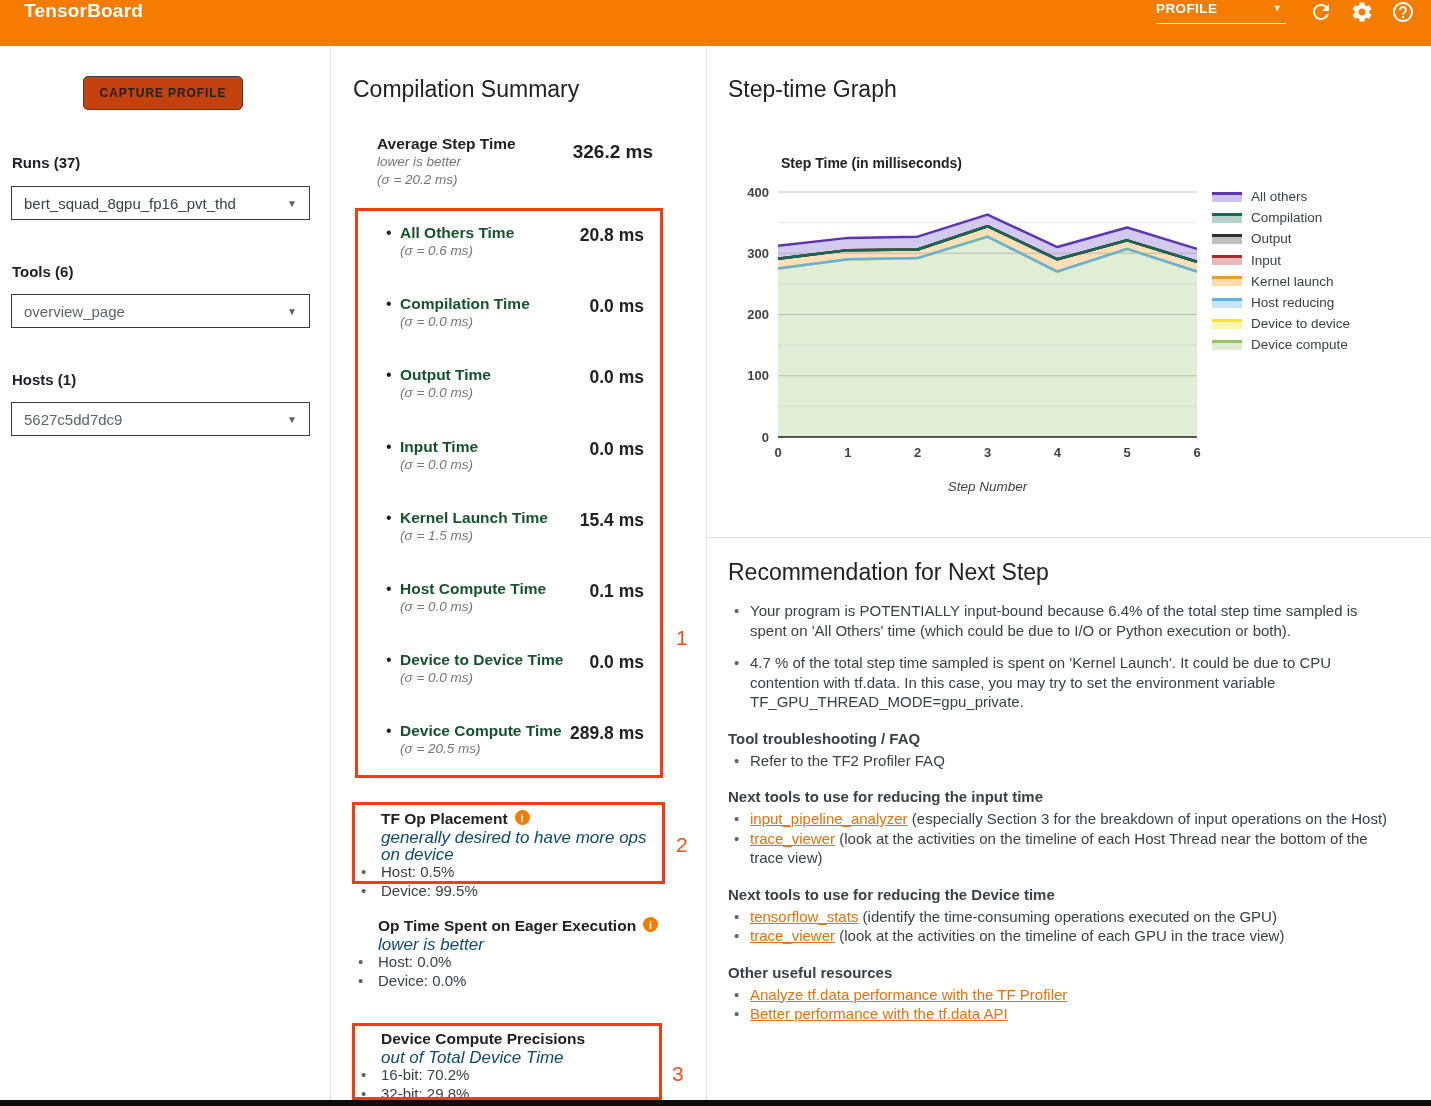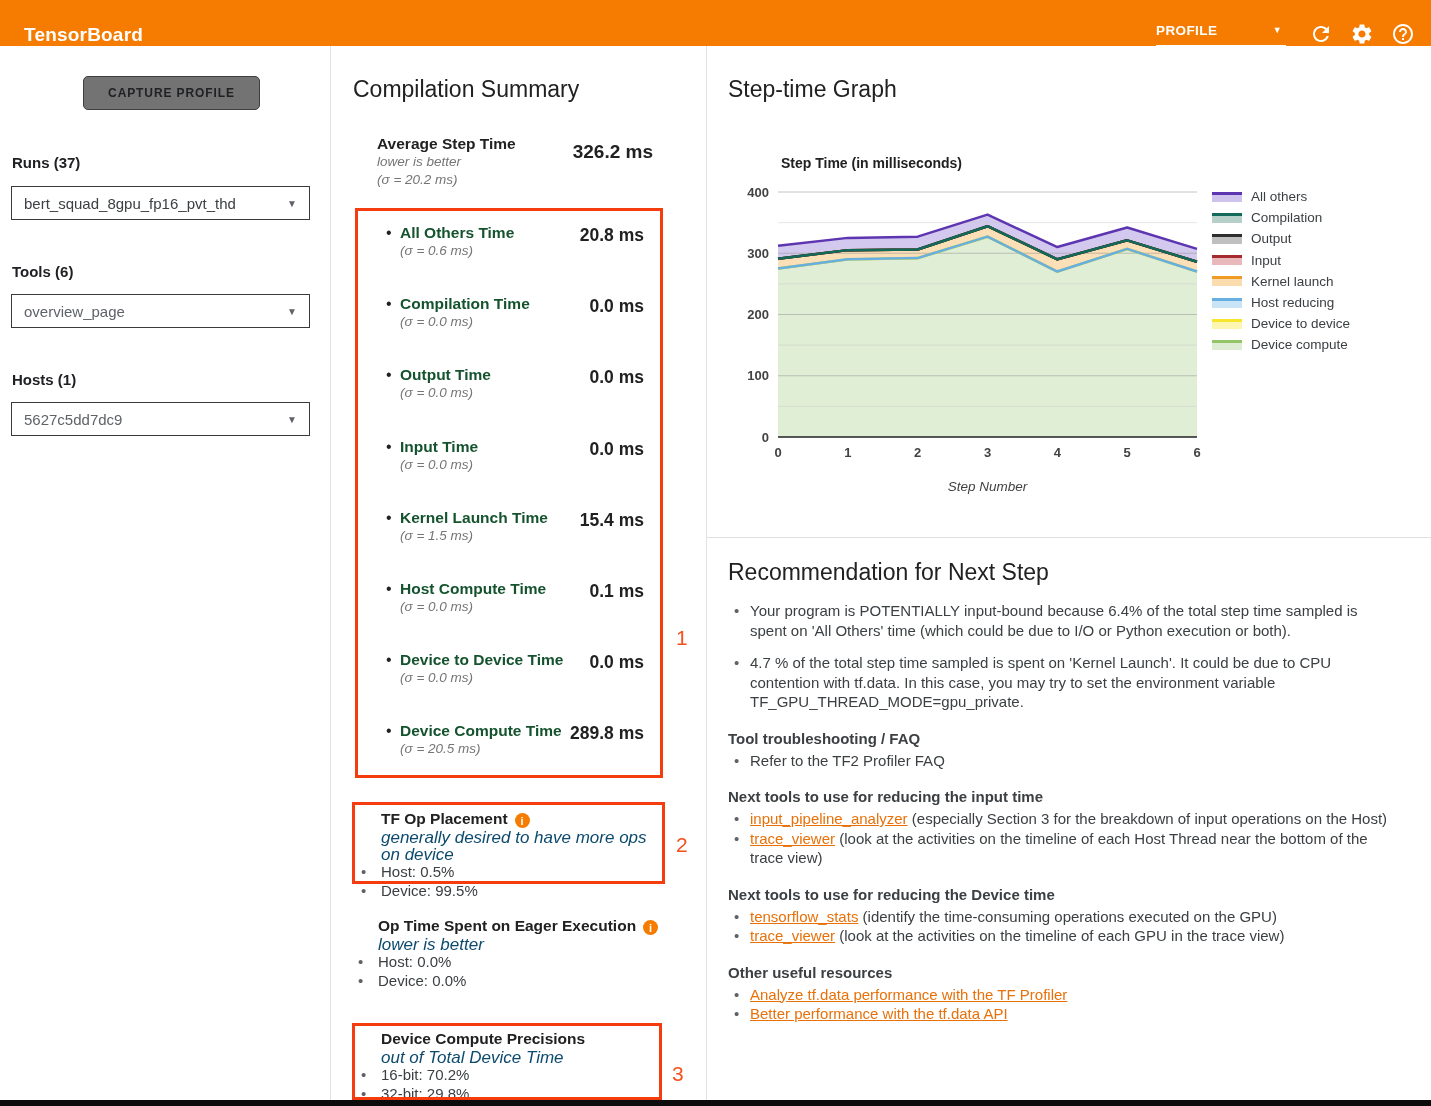--- a/index.html
+++ b/index.html
@@ -2,37 +2,37 @@
 <html><head>
 <meta charset="utf-8">
 <style>
   * { box-sizing: border-box; }
   html,body { margin:0; padding:0; }
   body {
     width:1431px; height:1106px; overflow:hidden; position:relative;
     background:#ffffff; font-family:"Liberation Sans", sans-serif; color:#212121;
   }
   
-  .app-header { height:46px; background:#f57c00; display:flex; align-items:flex-end; color:#fff; }
+  .app-header { height:46px; background:#f57c00; display:flex; align-items:flex-start; color:#fff; }
   .app-title { font-size:19px; font-weight:bold; margin-left:24px; letter-spacing:.2px; }
   .header-right { margin-left:auto; display:flex; align-items:center; padding-right:16px; }
   .profile-select { width:130px; border-bottom:1px solid #fff; display:flex; align-items:center;
     justify-content:space-between; font-size:13.5px; font-weight:bold; letter-spacing:.4px;
     padding-bottom:7px; margin-right:6px; cursor:pointer; }
   .profile-caret { font-size:9px; margin-right:4px; }
   .hicon { width:24px; height:24px; margin-left:17px; cursor:pointer; flex:none; }
   
   .main { display:flex; height:1054px; }
   .sidebar { width:331px; border-right:1px solid #e2e2e2; position:relative; }
   .summary-col { width:376px; border-right:1px solid #e2e2e2; position:relative; }
   .right-panel { flex:1; position:relative; }
   .bottom-strip { position:absolute; left:0; top:1100px; width:1431px; height:6px; background:#0c0c0c; }
   
-  .capture-btn { position:absolute; left:83px; top:30px; width:177px; height:34px;
-    background:#737373; border:1px solid #3c4043; border-radius:5px; font-family:inherit;
+  .capture-btn { position:absolute; left:83px; top:30px; width:160px; height:34px;
+    background:#c2410c; border:1px solid #3c4043; border-radius:5px; font-family:inherit;
     font-size:12px; font-weight:bold; letter-spacing:.9px; color:#202124; cursor:pointer; }
   .field-label { position:absolute; left:12px; font-size:15px; font-weight:bold; color:#202124; }
   .select-box { position:absolute; left:11px; width:299px; height:33px; border:1.5px solid #3a3a3a;
     display:flex; align-items:center; padding:16px 12px; font-size:15px; cursor:pointer; background:#fff; }
   .select-box .val { flex:1; white-space:nowrap; overflow:hidden; }
   .val-dark { color:#3c4043; } .val-gray { color:#5f6368; }
   .dd-caret { font-size:10px; color:#5f6368; }
   
   .sec-title { position:absolute; margin:0; font-size:23px; font-weight:400; color:#212121; }
   .avg-row { position:absolute; left:46px; top:88px; width:276px; }
@@ -42,21 +42,21 @@
   .redbox { position:absolute; border:3px solid #f43c0e; background:#fff; }
   .box1 { left:24px; top:162px; width:308px; height:570px; padding-top:12px; }
   .bd-item { position:relative; height:71.2px; padding-left:42px; padding-right:16px; }
   .bd-item .blt { position:absolute; left:28px; top:1px; color:#212121; }
   .bd-label { font-size:15.5px; font-weight:bold; color:#14532d; line-height:19px; }
   .bd-sigma { font-size:13.5px; font-style:italic; color:#757575; line-height:18px; }
   .bd-value { position:absolute; right:16px; top:2px; font-size:17.5px; font-weight:bold; }
   .annot { position:absolute; font-size:21px; color:#f4511e; }
   .box2 { left:21px; top:756px; width:313px; height:82px; padding-top:5px; }
   .bx-title { margin:0 0 0 26px; font-size:15.5px; font-weight:bold; color:#212121;
-    display:flex; align-items:flex-end; gap:7px; line-height:18px; }
+    display:flex; align-items:flex-start; gap:7px; line-height:18px; }
   .bx-sub { margin:1px 0 0 26px; font-size:17px; font-style:italic; color:#0c4a6e; line-height:17px; }
   .bx-li { position:relative; padding-left:26px; font-size:15px; color:#3c4043; line-height:18.5px; }
   .bx-li .blt { position:absolute; left:6px; color:#5f6368; }
   .eager-block { position:absolute; left:21px; top:871px; width:313px; }
   .box3 { left:21px; top:977px; width:310px; height:77px; padding-top:4px; overflow:hidden; }
   .info-icon { width:15px; height:15px; border-radius:50%; background:#f57c00; color:#fff;
     font-size:11px; font-weight:bold; display:inline-flex; align-items:center; justify-content:center;
     flex:none; cursor:pointer; font-style:normal; }
   
   .rp-divider { position:absolute; left:0; top:491px; width:100%; border-top:1px solid #e0e0e0; }

